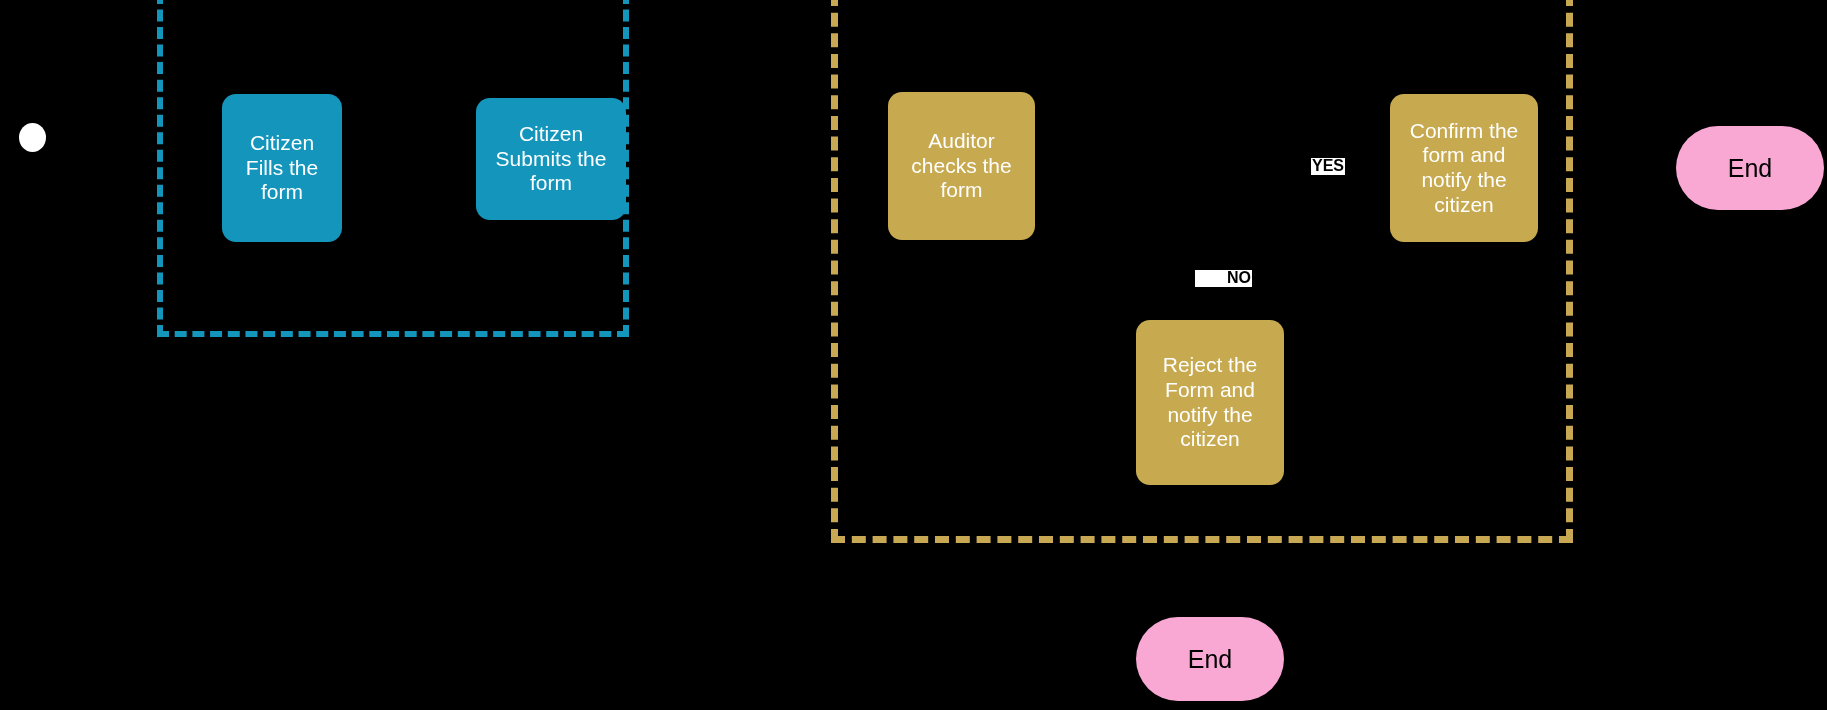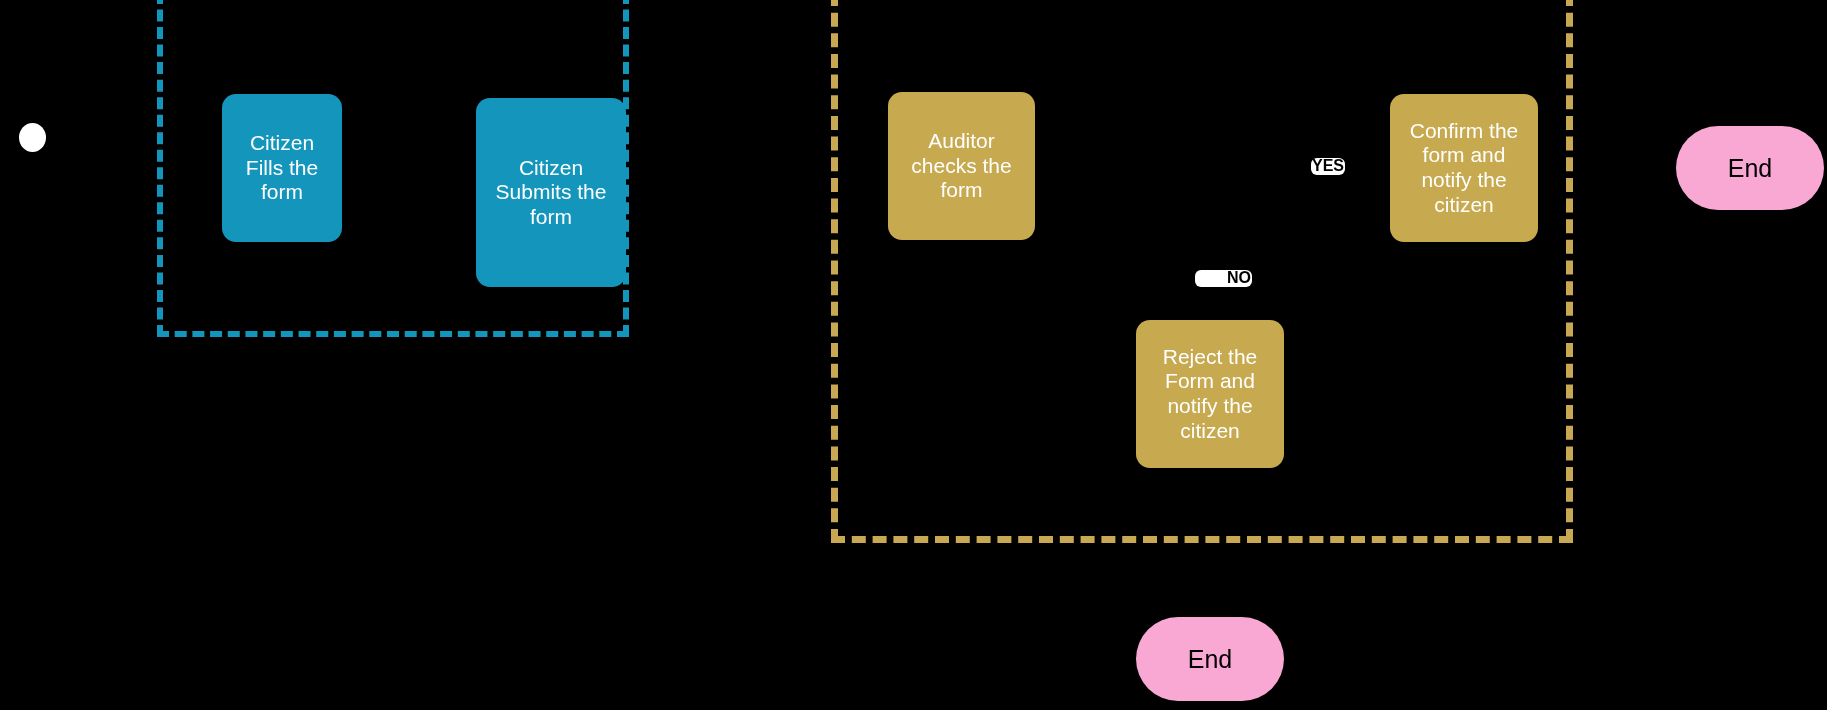--- a/index.html
+++ b/index.html
@@ -105,56 +105,55 @@
   
   .edge-label {
     position: absolute;
     background: #ffffff;
     color: #000000;
     font-size: 16px;
     font-weight: 600;
     line-height: 1.05;
     padding: 0 1px;
     white-space: nowrap;
-    border-radius: 6px;
   }
 </style>
 </head>
 <body>
 
 <div id="canvas">
 
   <div class="lane lane-citizen"></div>
 
   <div class="lane lane-auditor"></div>
 
   <div class="start-event" style="left:19px; top:123px;"></div>
 
   <div class="node task blue" style="left:222px; top:94px; width:120px; height:148px;">
     <span>Citizen Fills the form</span>
   </div>
 
-  <div class="node task blue" style="left:476px; top:98px; width:150px; height:189px;">
+  <div class="node task blue" style="left:476px; top:98px; width:150px; height:122px;">
     <span>Citizen Submits the form</span>
   </div>
 
   <div class="node task gold" style="left:888px; top:92px; width:147px; height:148px;">
     <span>Auditor checks the form</span>
   </div>
 
 
   <div class="edge-label" style="left:1311px; top:158px;">YES</div>
 
   <div class="edge-label" style="left:1195px; top:270px;padding-left:32px;">NO</div>
 
   <div class="node task gold" style="left:1390px; top:94px; width:148px; height:148px;">
     <span>Confirm the form and notify the citizen</span>
   </div>
 
-  <div class="node task gold" style="left:1136px; top:320px; width:148px; height:148px;">
+  <div class="node task gold" style="left:1136px; top:320px; width:148px; height:165px;">
     <span>Reject the Form and notify the citizen</span>
   </div>
 
   <div class="end-event" style="left:1676px; top:126px; width:148px; height:84px;">
     <span>End</span>
   </div>
 
   <div class="end-event" style="left:1136px; top:617px; width:148px; height:84px;">
     <span>End</span>
   </div>

